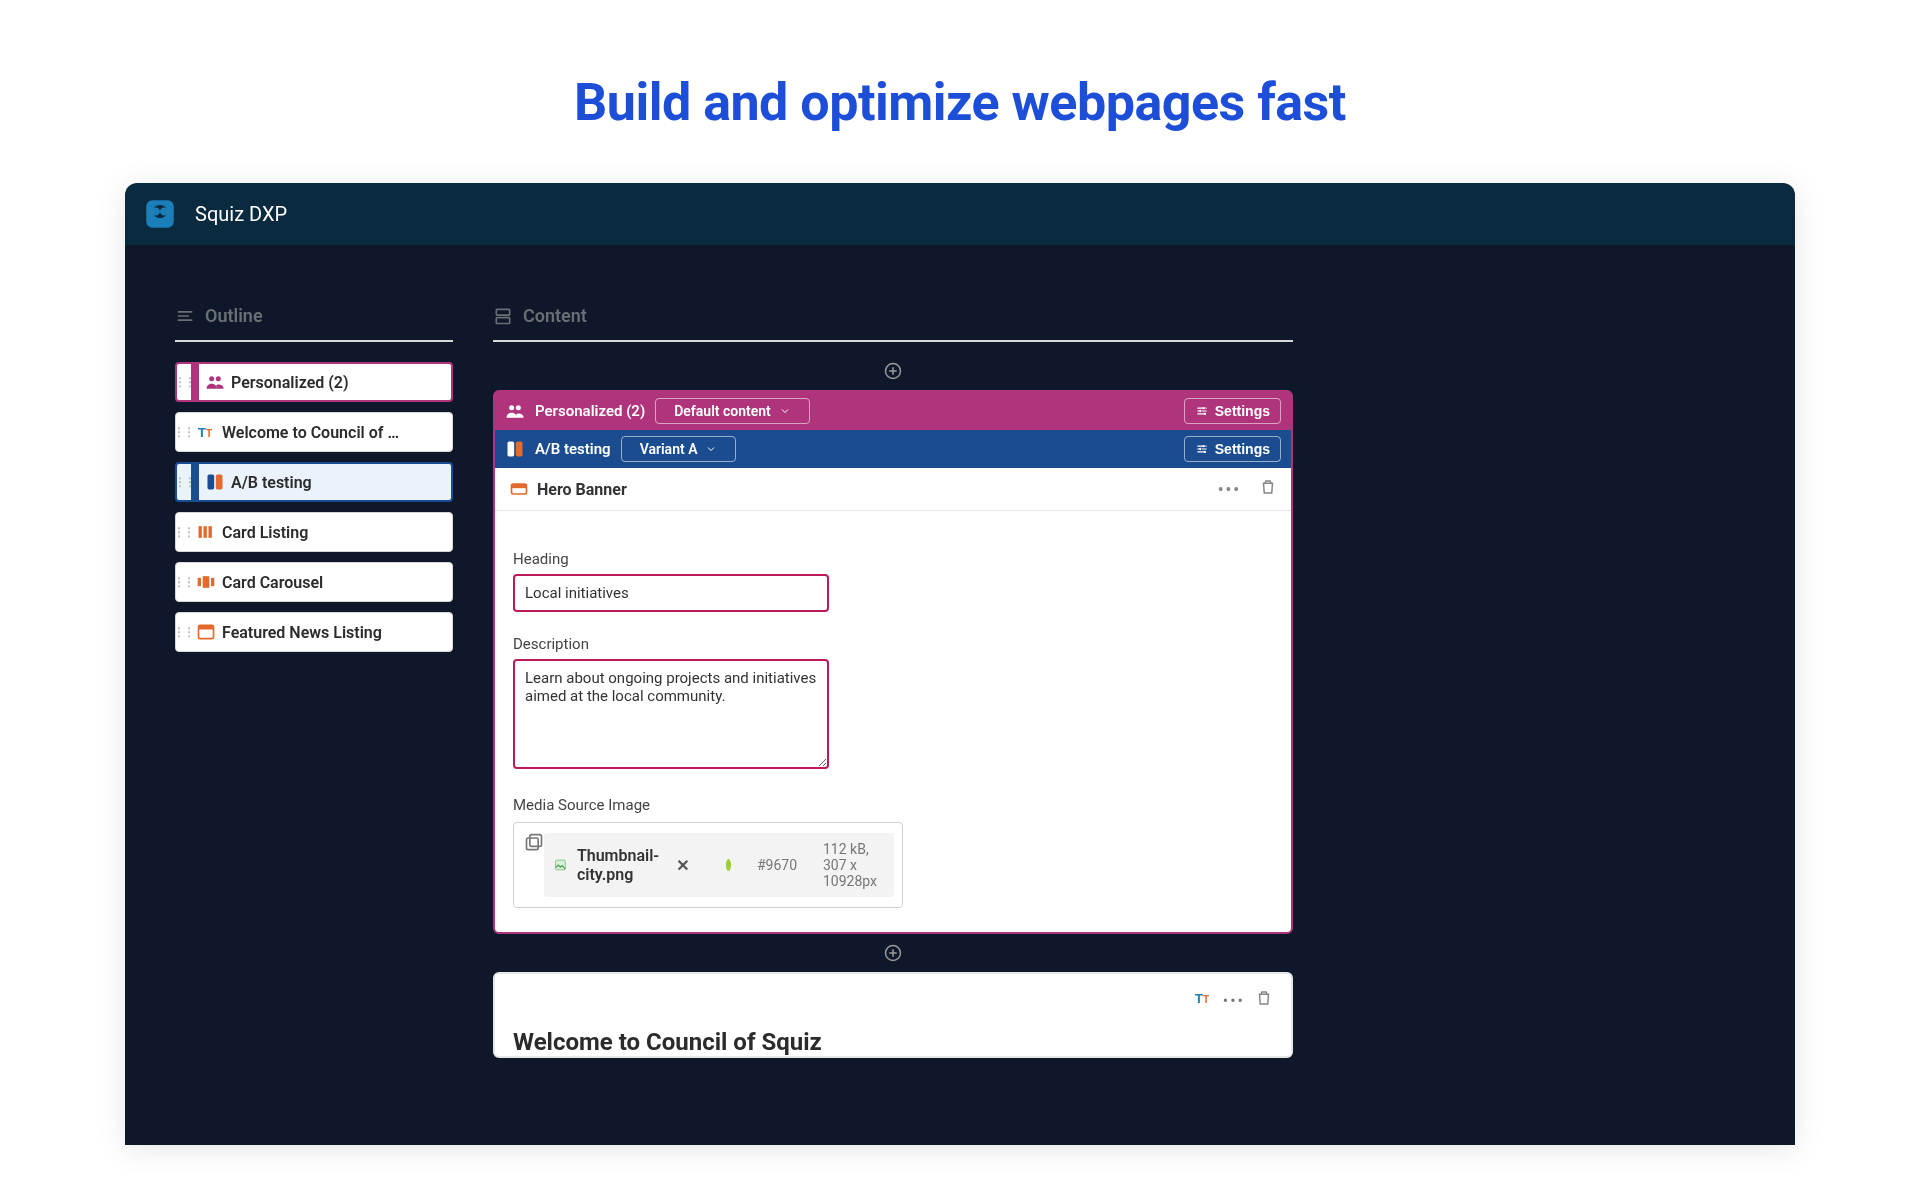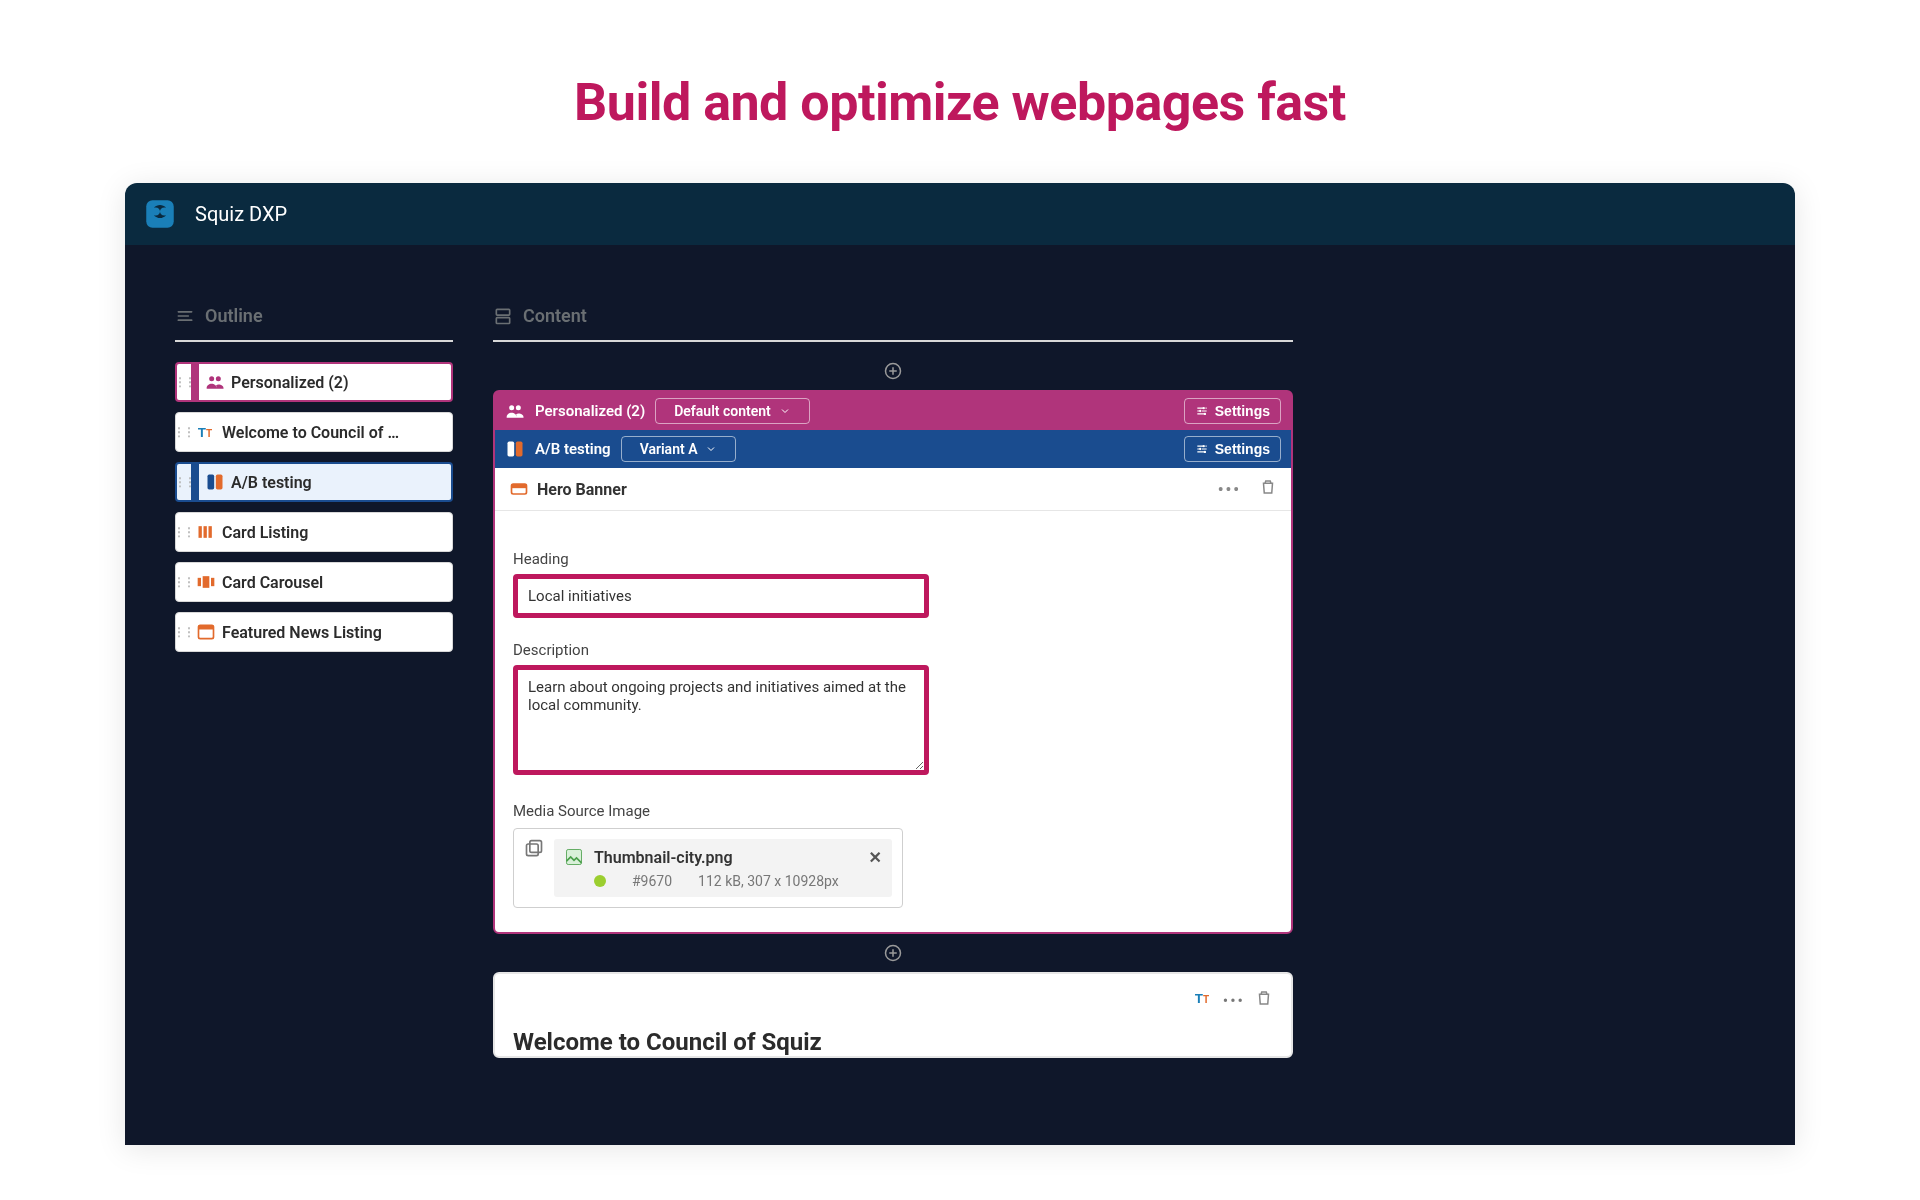--- a/index.html
+++ b/index.html
@@ -8,21 +8,21 @@
   background: #fff;
   color: #333;
   width: 1920px;
   height: 1200px;
   overflow: hidden;
 }
 .page-title {
   text-align: center;
   font-size: 52px;
   font-weight: 700;
-  color: #be185d;
+  color: #1d4ed8;
   padding: 72px 0 50px;
   letter-spacing: -0.5px;
 }
 .app-window {
   width: 1670px;
   margin: 0 auto;
   border-radius: 12px 12px 0 0;
   overflow: hidden;
   box-shadow: 0 4px 30px rgba(0,0,0,0.1);
 }
@@ -98,32 +98,32 @@
 }
 .card-body { padding: 0; }
 .component-header {
   display:flex; align-items:center; padding:10px 14px; gap:8px;
   border-bottom:1px solid #e6e6e6; font-weight:700; font-size:16px;
 }
 .component-header .spacer{flex:1;}
 .component-form { padding: 16px 18px 24px; }
 .field-label { font-size:15px; color:#444; margin:23px 0 6px; display:block; }
 .text-input, .textarea {
-  width:416px; border:5px solid #be185d; border-radius:4px;
+  width:316px; border:2px solid #be185d; border-radius:4px;
   padding:8px 10px; font-size:15px; font-family:inherit; color:#333;
 }
 .textarea { height:110px; resize:both; }
 .media-box {
   display:flex; margin-top:8px; width:390px;
   border:1px solid #cfcfcf; border-radius:4px; padding:10px;
 }
 .media-left { width:30px; display:flex; align-items:flex-start; color:#777; }
 .media-chip {
   flex:1; background:#f3f3f3; border-radius:3px; padding:8px 10px;
-  display:flex; flex-direction:column; gap:6px;
+  display:flex; flex-direction:row; gap:6px;
 }
 .media-row1 { display:flex; align-items:center; gap:10px; font-weight:600; }
 .media-row1 .x { margin-left:auto; color:#555; cursor:pointer; font-size:16px; }
 .media-row2 { display:flex; align-items:center; gap:26px; font-size:14px; color:#777; padding-left:30px;}
 .dot-green { width:12px;height:12px;border-radius:50%; background:#9bce2f; display:inline-block; }
 .next-panel {
   background:#fff; border:2px solid #e6e6e6; border-radius:6px;
   padding:14px 18px 0; margin-top:6px;
 }
 .next-header { display:flex; justify-content:flex-end; gap:10px; color:#777; align-items:center;}

